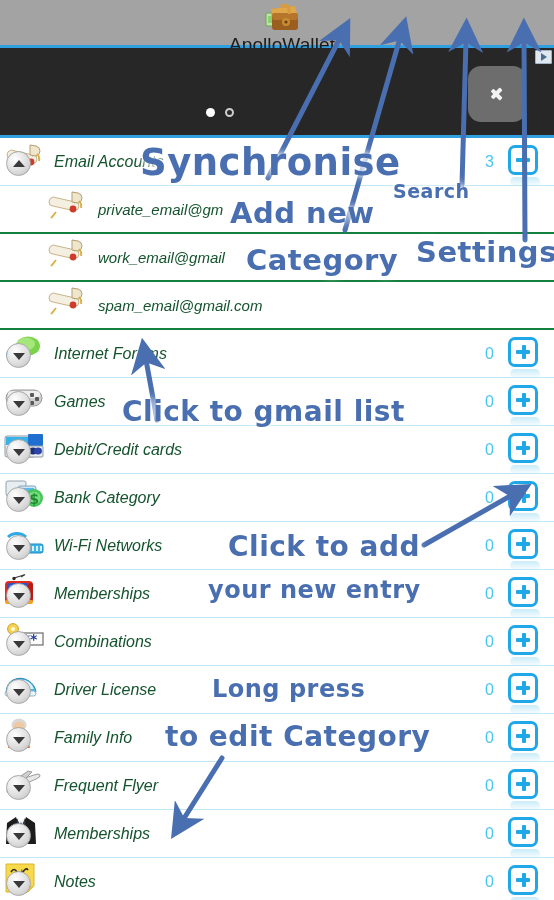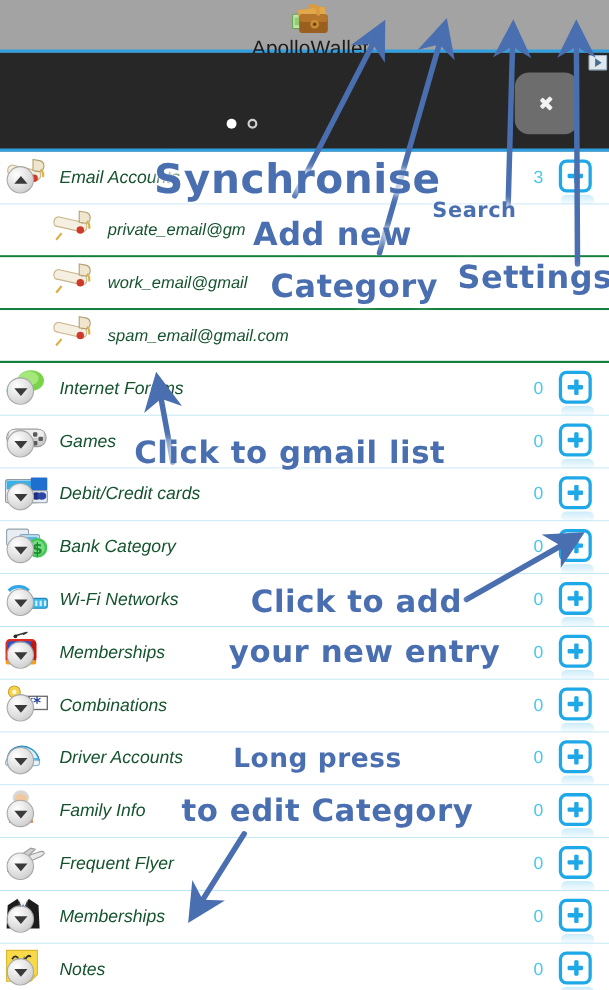--- a/index.html
+++ b/index.html
@@ -377,21 +377,21 @@
         </div>
       </div>
       <div class="row">
         <div class="row-icon"><svg viewBox="0 0 40 32" width="40" height="32">
         <path d="M2 22 q1 -9 7 -12 q8 -4 16 1 q6 4 7 11 Z" fill="#49b6e8" stroke="#2b88b8" stroke-width="1"></path>
         <path d="M6 19 q1 -6 6 -8 q7 -3 13 1 q4 3 5 7 Z" fill="#d7f0fb"></path>
         <rect x="1" y="21" width="31" height="5" rx="2.5" fill="#e8f4fa" stroke="#8fb8cc" stroke-width="1"></rect>
       </svg><span class="chev">
             <i></i>
           </span></div>
-        <div class="row-label">Driver Accounts</div>
+        <div class="row-label">Driver License</div>
         <div class="row-count">0</div>
         <div class="row-add">
           <div class="plusbox"></div>
           <div class="plus-refl"></div>
         </div>
       </div>
       <div class="row">
         <div class="row-icon"><svg viewBox="0 0 40 32" width="40" height="32">
         <ellipse cx="15" cy="7" rx="7.5" ry="6.5" fill="#d8d8d8"></ellipse>
         <ellipse cx="15" cy="9" rx="5.6" ry="5.6" fill="#f0c9a0"></ellipse>
@@ -477,17 +477,17 @@
     </g>
   </svg>
 
   <div class="anno" style="left:140px;top:141px;font-size:37px;">Synchronise</div>
   <div class="anno" style="left:230px;top:196px;font-size:29px;">Add new</div>
   <div class="anno" style="left:246px;top:243px;font-size:29px;">Category</div>
   <div class="anno" style="left:393px;top:180px;font-size:19px;">Search</div>
   <div class="anno" style="left:416px;top:235px;font-size:29px;">Settings</div>
   <div class="anno" style="left:122px;top:395px;font-size:28px;">Click to gmail list</div>
   <div class="anno" style="left:228px;top:530px;font-size:28px;">Click to add</div>
-  <div class="anno" style="left:208px;top:576px;font-size:28px;">your new entry</div>
+  <div class="anno" style="left:208px;top:576px;font-size:24px;">your new entry</div>
   <div class="anno" style="left:212px;top:675px;font-size:24px;">Long press</div>
   <div class="anno" style="left:165px;top:720px;font-size:28px;">to edit Category</div>
 
 </div>
 
 </body></html>

